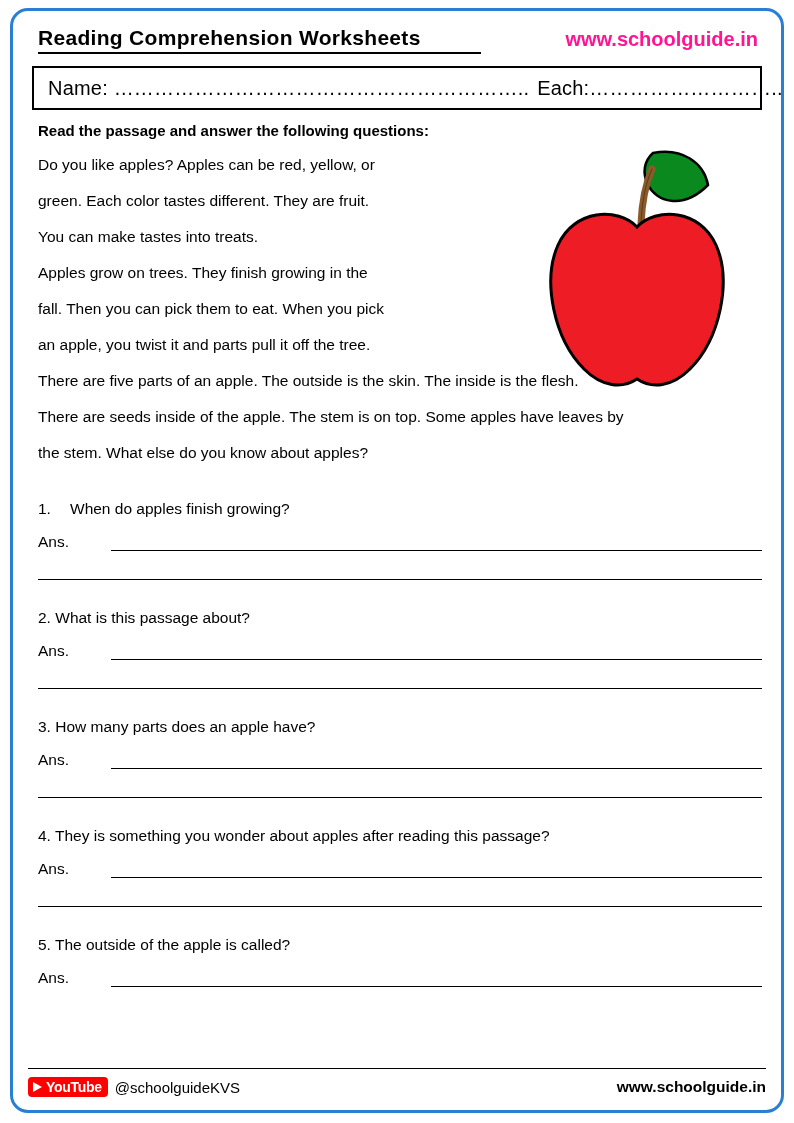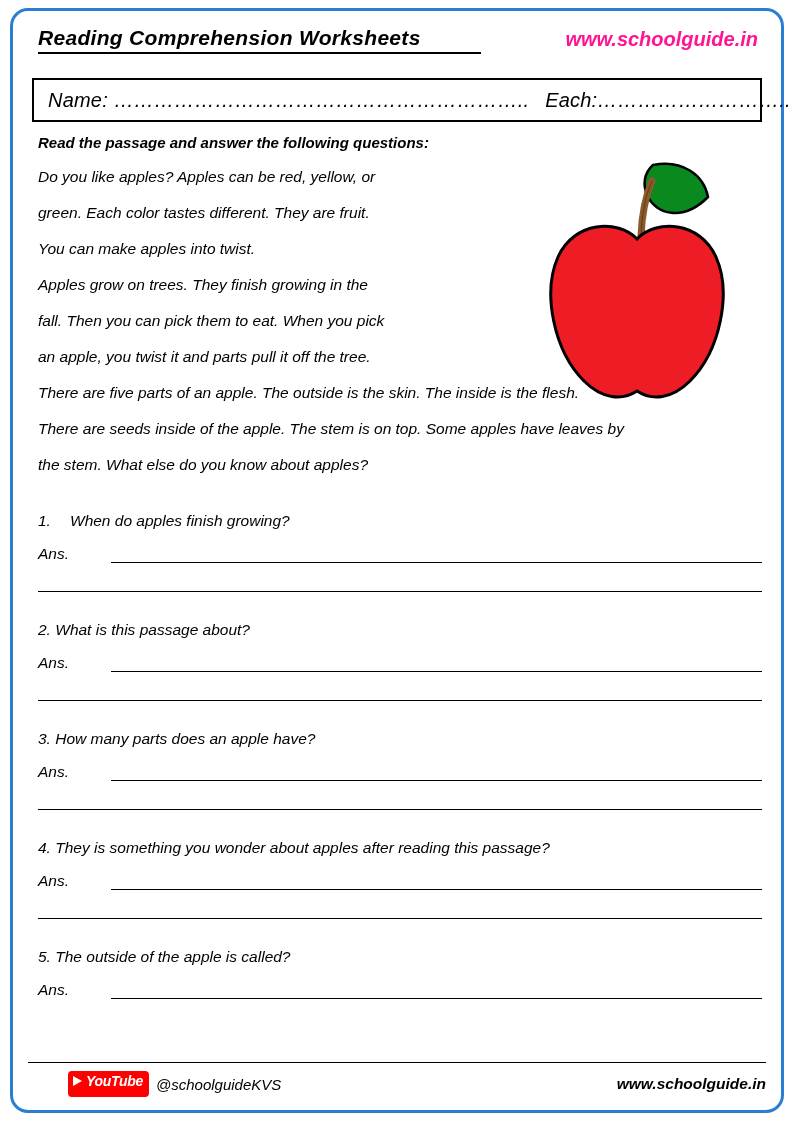--- a/index.html
+++ b/index.html
@@ -13,21 +13,20 @@
     font-family: "Liberation Sans", sans-serif;
     color: #000000;
     overflow: hidden;
   }
   .page {
     position: relative;
     width: 794px;
     height: 1123px;
     box-sizing: border-box;
     padding: 10px;
-    font-style: italic;
   }
   .sheet-border {
     position: absolute;
     left: 10px;
     top: 8px;
     right: 10px;
     bottom: 10px;
     border: 3px solid #2a7fd4;
     border-radius: 18px;
     box-sizing: border-box;
@@ -57,28 +56,27 @@
   .site-link-top {
     font-size: 20px;
     font-weight: bold;
     color: #ff1493;
     padding-bottom: 3px;
     white-space: nowrap;
   }
 
   
   .namedate-box {
-    margin-top: 24px;
+    margin-top: 12px;
     border: 2px solid #000;
     height: 44px;
     display: flex;
     align-items: center;
     padding: 10px 14px;
     box-sizing: border-box;
-    gap: 8px;
   }
   .namedate-box .field {
     font-size: 20px;
     letter-spacing: 0.2px;
     white-space: nowrap;
   }
   .namedate-box .field.name { margin-right: 8px; }
 
   
   .instruction {
@@ -155,23 +153,22 @@
   }
   .yt-group {
     display: flex;
     align-items: center;
   }
   .yt-badge {
     display: inline-flex;
     align-items: center;
     background: #ff0000;
     border-radius: 4px;
-    padding: 2px 6px 8px 5px;
+    padding: 2px 6px 2px 5px;
     margin-right: 7px;
-    margin-left: 40px;
   }
   .yt-badge .play {
     width: 0;
     height: 0;
     border-left: 9px solid #ffffff;
     border-top: 5.5px solid transparent;
     border-bottom: 5.5px solid transparent;
     margin-right: 4px;
   }
   .yt-badge .yt-word {
@@ -224,21 +221,21 @@
                    C20 140 32 198 62 228
                    C80 246 100 248 115 238
                    C130 248 150 246 168 228
                    C198 198 210 140 194 104
                    C178 68 134 66 115 86 Z" fill="#ee1c25" stroke="#000000" stroke-width="3"></path>
         </svg>
       </div>
 
       <div class="passage-line passage-narrow">Do you like apples? Apples can be red, yellow, or</div>
       <div class="passage-line passage-narrow">green. Each color tastes different. They are fruit.</div>
-      <div class="passage-line passage-narrow">You can make apples into twist.</div>
+      <div class="passage-line passage-narrow">You can make tastes into treats.</div>
       <div class="passage-line passage-narrow">Apples grow on trees. They finish growing in the</div>
       <div class="passage-line passage-narrow">fall. Then you can pick them to eat. When you pick</div>
       <div class="passage-line passage-narrow">an apple, you twist it and parts pull it off the tree.</div>
       <div class="passage-line">There are five parts of an apple. The outside is the skin. The inside is the flesh.</div>
       <div class="passage-line">There are seeds inside of the apple. The stem is on top. Some apples have leaves by</div>
       <div class="passage-line">the stem. What else do you know about apples?</div>
     </div>
 
     <div class="questions">
 

